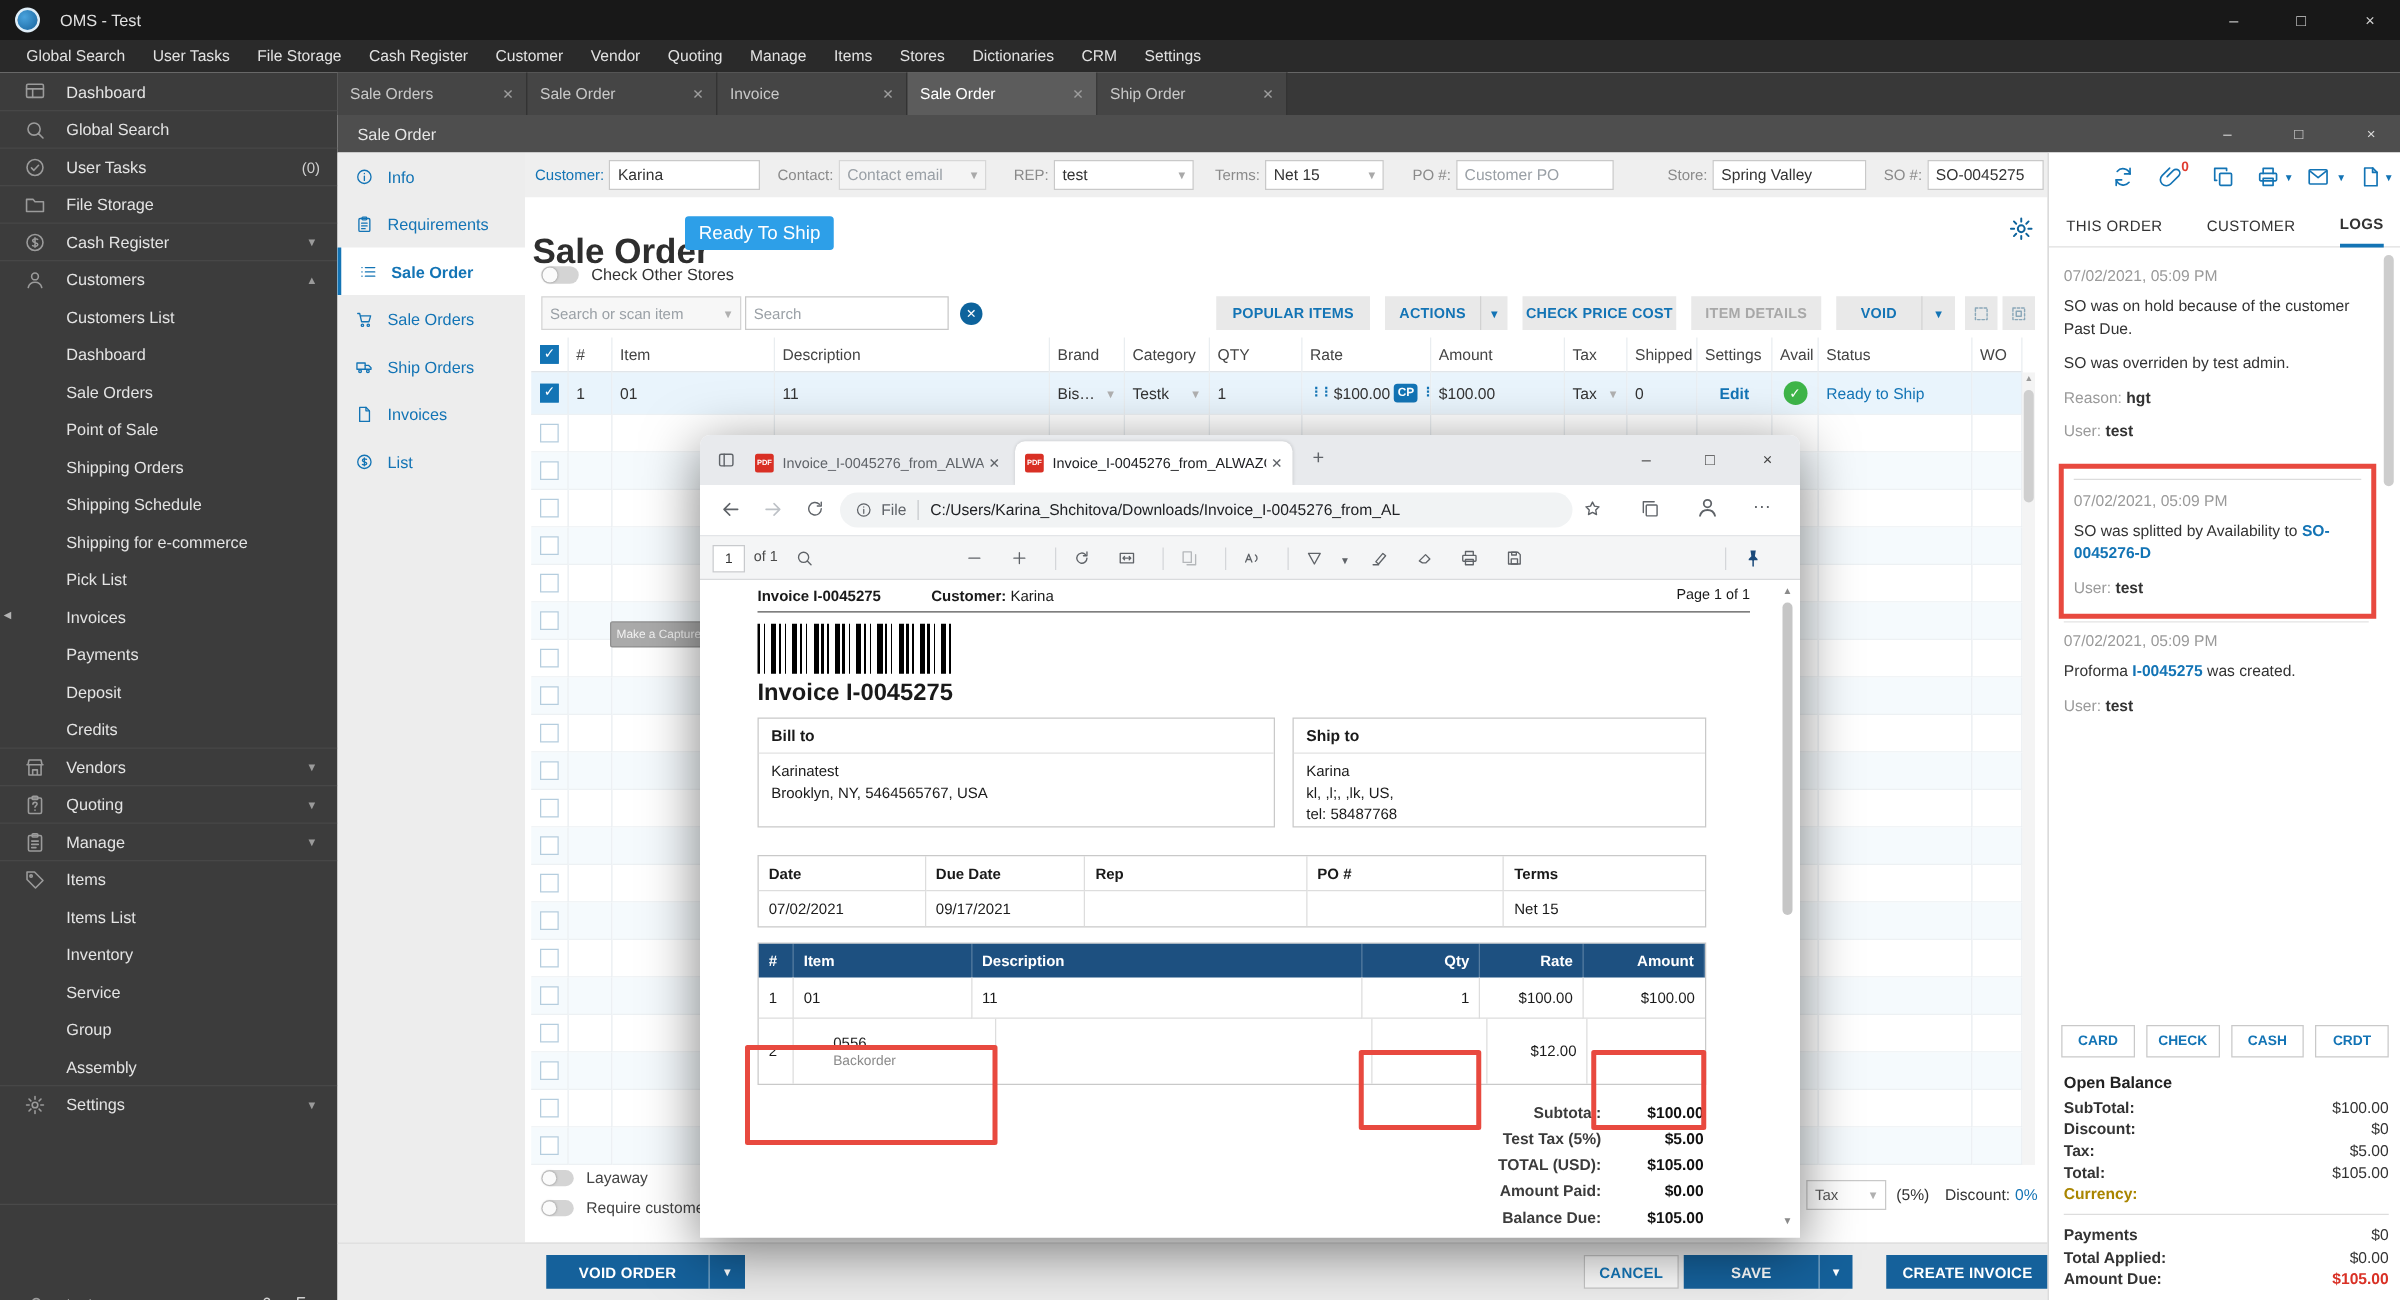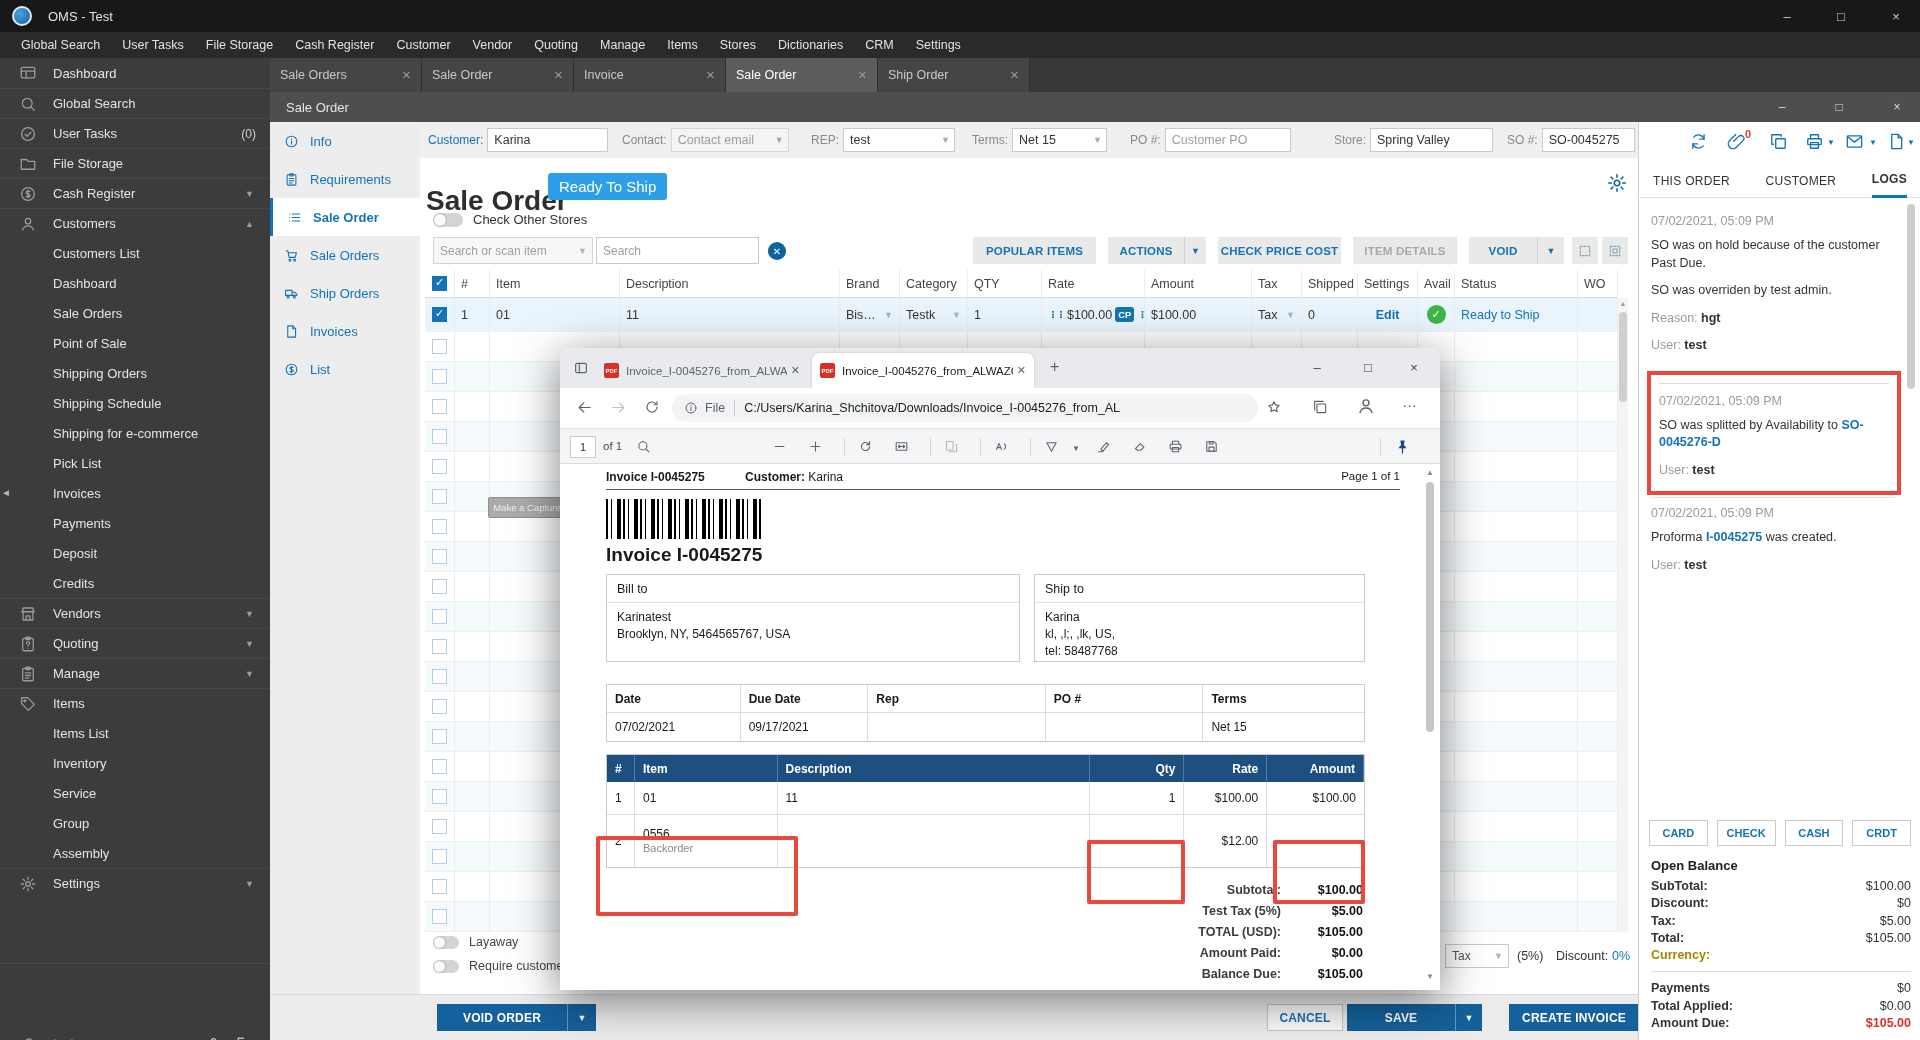--- a/index.html
+++ b/index.html
@@ -176,21 +176,21 @@
   
   .inv{font-size:12px;color:#1a1a1a;}
   .inv-hdr-title{position:absolute;left:46px;top:122px;font-weight:bold;font-size:12px;}
   .inv-hdr-cust{position:absolute;left:185px;top:122px;font-size:12px;}
   .inv-hdr-page{position:absolute;left:640px;top:122px;width:200px;text-align:right;font-size:11.5px;}
   .inv-hr{position:absolute;left:46px;top:141px;width:794px;border-top:1px solid #555;}
   .barcode{position:absolute;left:46px;top:151px;width:158px;height:40px;background:
     repeating-linear-gradient(90deg,#000 0 2px,#fff 2px 5px,#000 5px 6px,#fff 6px 11px,#000 11px 15px,#fff 15px 17px);}
   .inv-h1{position:absolute;left:46px;top:196px;font-size:19px;font-weight:bold;}
   .addrbox{position:absolute;top:226px;border:1px solid #c9c9c9;height:88px;}
-  .addrbox .atitle{font-weight:normal;font-size:12.5px;padding:7px 10px 6px;border-bottom:1px solid #e2e2e2;}
+  .addrbox .atitle{font-weight:bold;font-size:12.5px;padding:7px 10px 6px;border-bottom:1px solid #e2e2e2;}
   .addrbox .aline{padding:0 10px;line-height:17px;font-size:12px;}
   .addrbox .aline:first-of-type{padding-top:6px;}
   .itable{position:absolute;left:46px;top:336px;width:759px;border:1px solid #c9c9c9;}
   .itable .irow{display:flex;}
   .itable .icell{height:28px;display:flex;align-items:center;padding:0 8px;font-size:12px;border-right:1px solid #ddd;overflow:hidden;}
   .itable .irow.h .icell{font-weight:bold;border-bottom:1px solid #ddd;}
   .itable .icell:last-child{border-right:none;}
   .ittable{position:absolute;left:46px;top:406px;width:759px;border:1px solid #c9c9c9;}
   .ittable .irow{display:flex;}
   .ittable .irow.h{background:#1d5080;color:#fff;font-weight:bold;}
@@ -1399,21 +1399,21 @@
             <div class="icell" style="width: 143px;">
               <span>01</span>
             </div>
             <div class="icell" style="width: 313px;">11</div>
             <div class="icell ralign" style="width: 95px;">1</div>
             <div class="icell ralign" style="width: 83px;">$100.00</div>
             <div class="icell ralign" style="width: 97px;">$100.00</div>
           </div>
           <div class="irow r2">
             <div class="icell num" style="width: 28px;">2</div>
-            <div class="icell" style="width: 143px;">
+            <div class="icell" style="width: 143px; margin-left: 24px;">
               <span>0556<br><span class="itemsub">Backorder</span></span>
             </div>
             <div class="icell" style="width: 313px;"></div>
             <div class="icell ralign" style="width: 95px;"></div>
             <div class="icell ralign" style="width: 83px;">$12.00</div>
             <div class="icell ralign" style="width: 97px;"></div>
           </div>
         </div>
 
       <div class="redbox" style="left:36px;top:488px;width:202px;height:80px;"></div>

